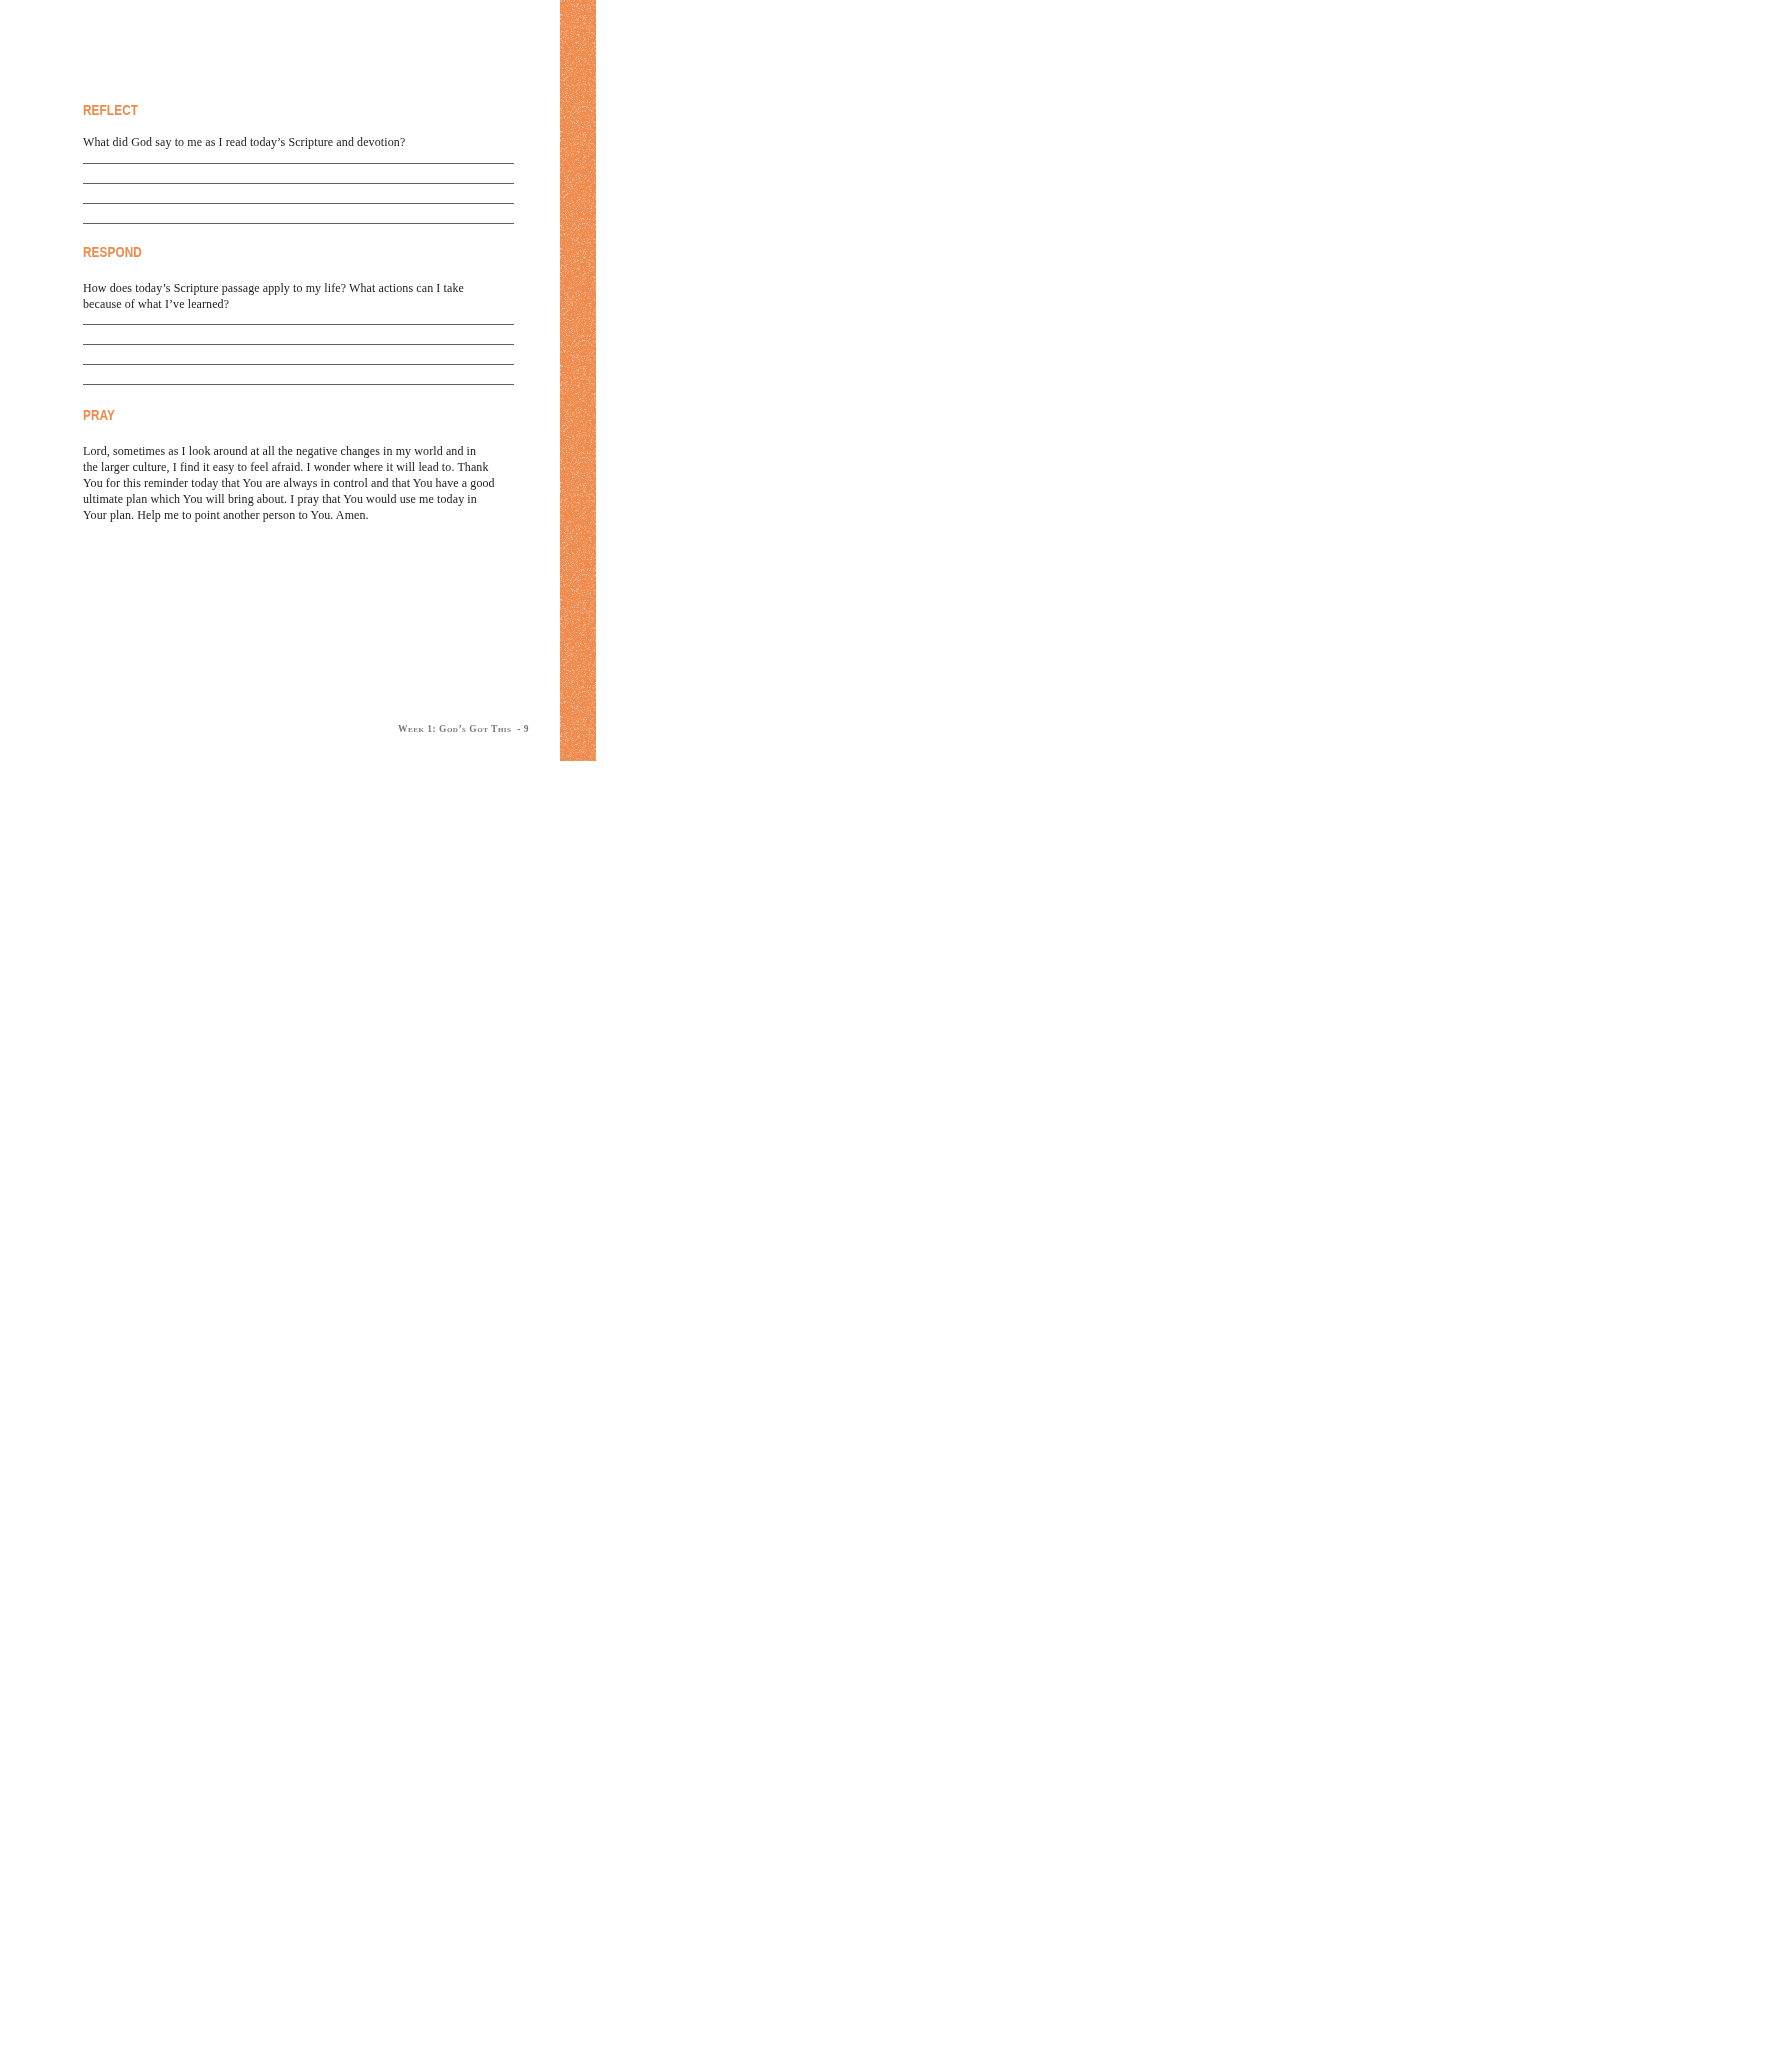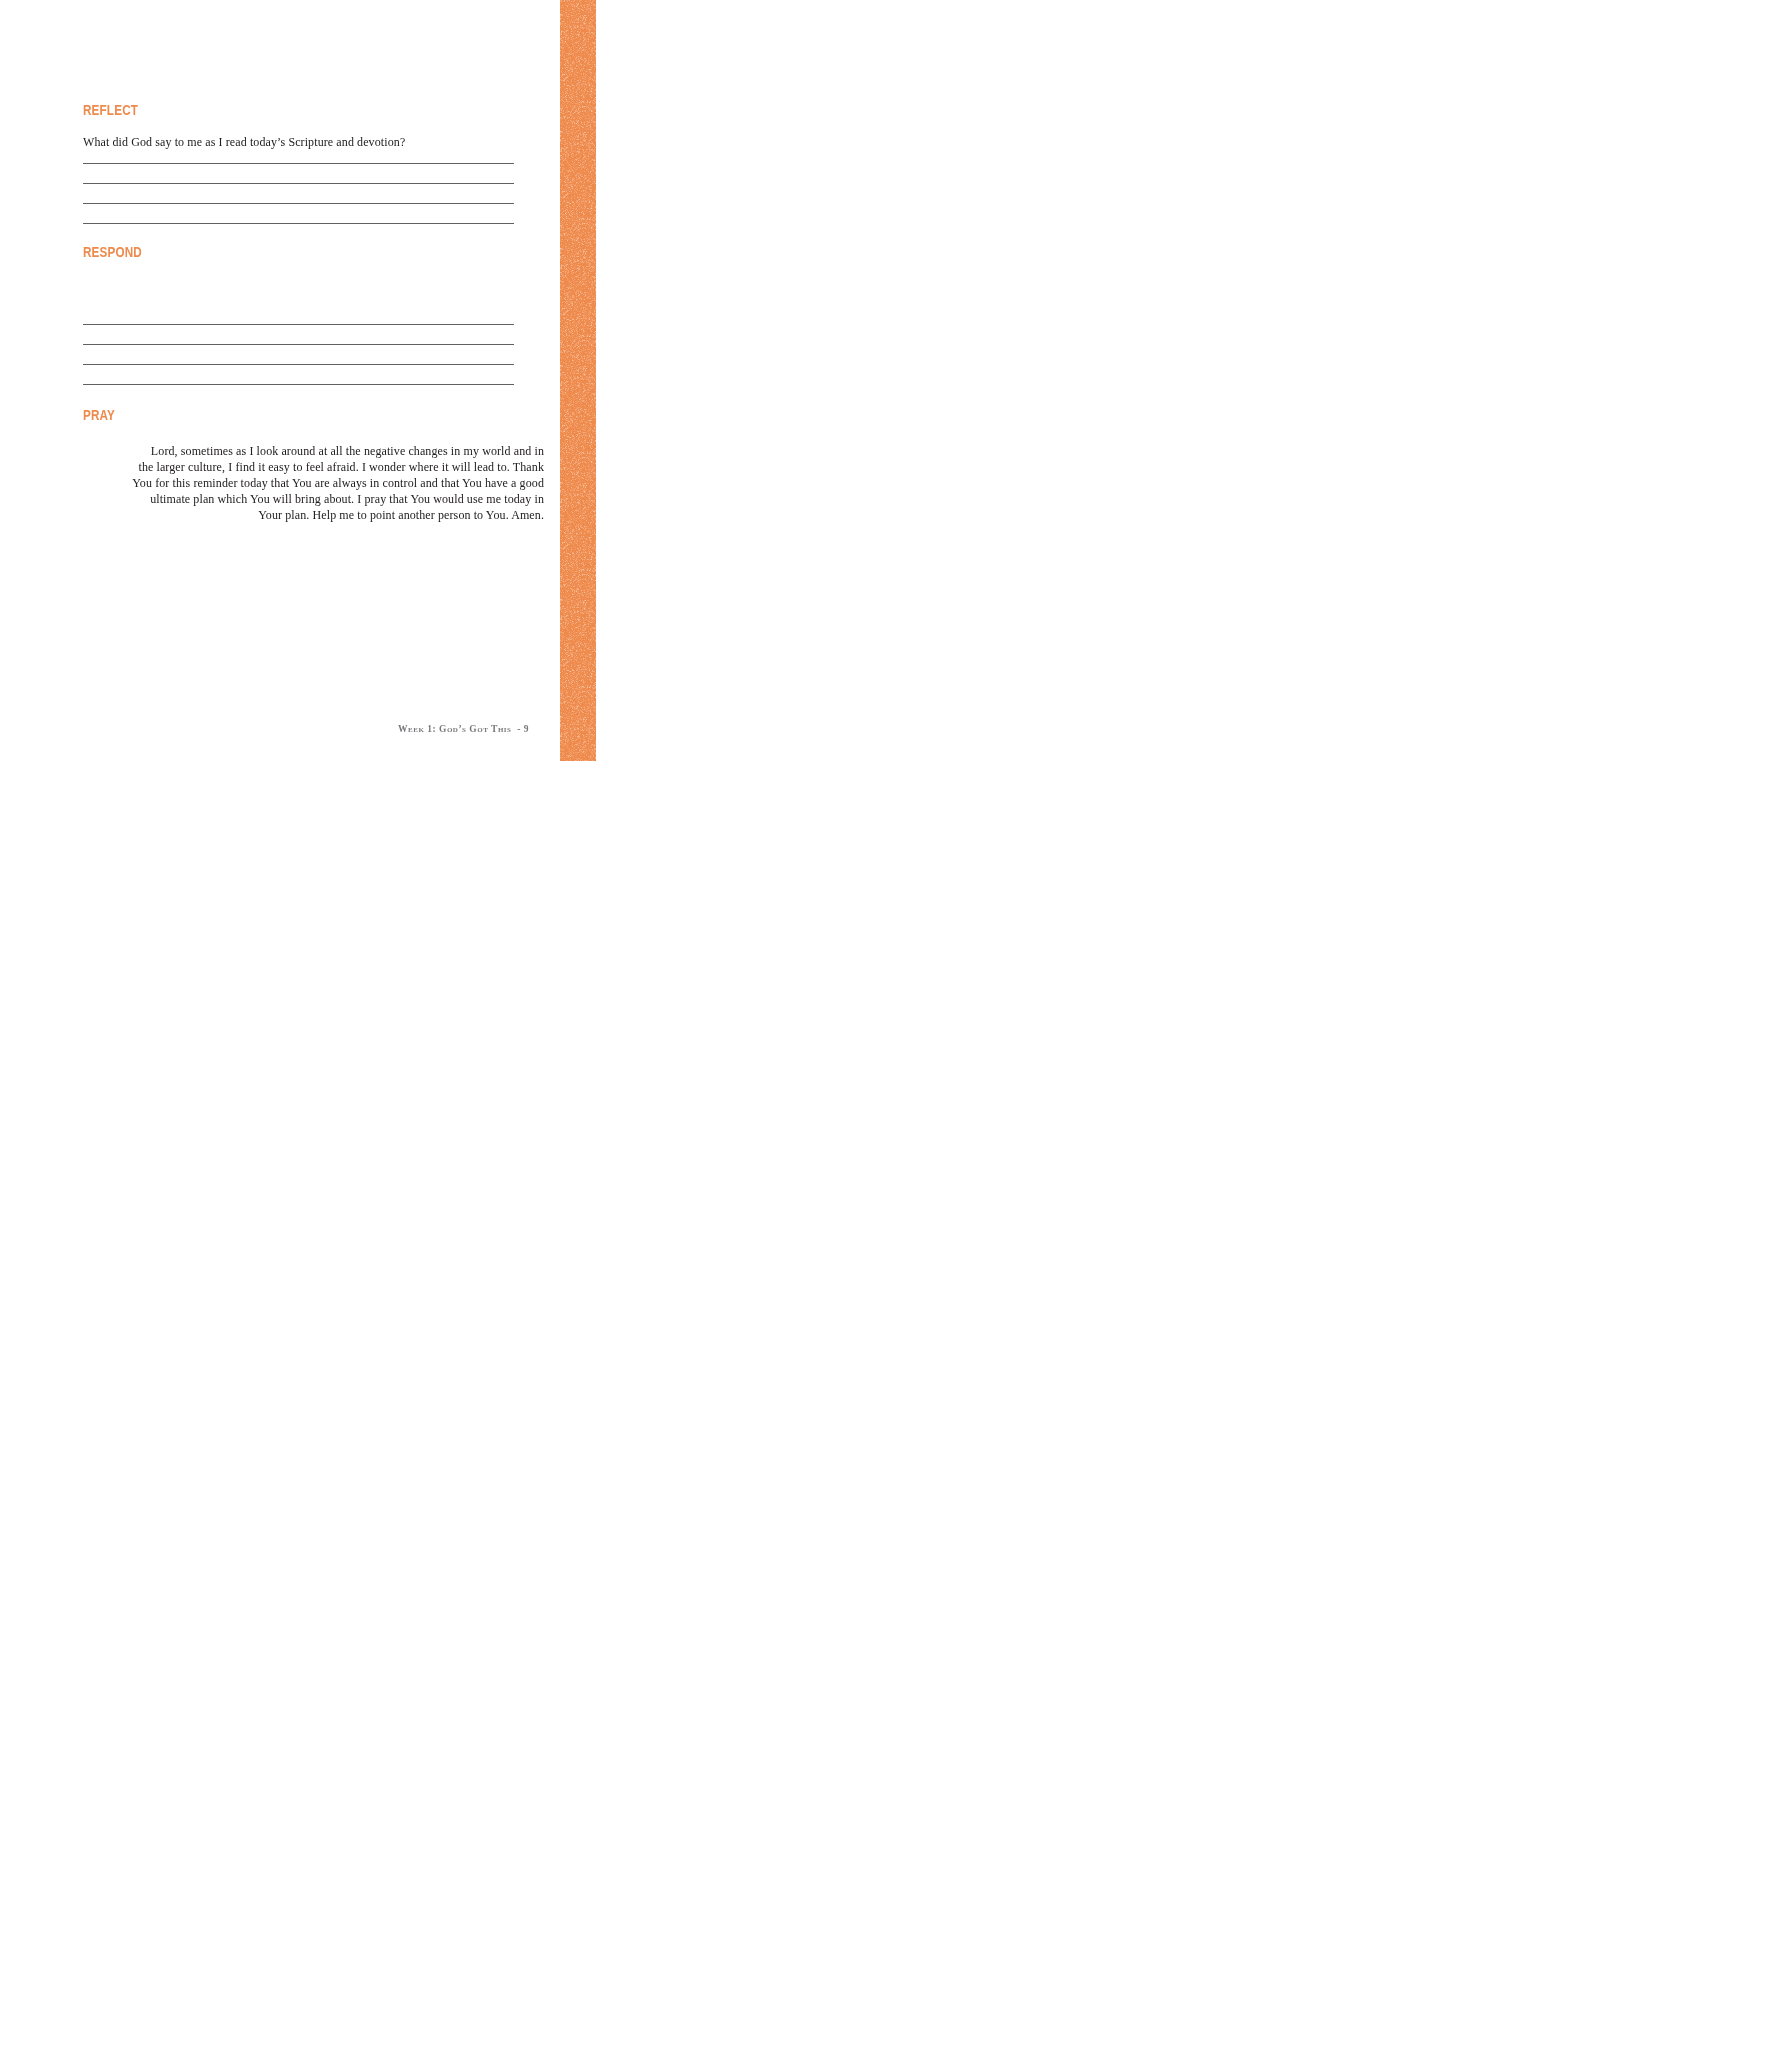--- a/index.html
+++ b/index.html
@@ -39,21 +39,21 @@
   #h-pray{top:407px;}
   .q{
     position:absolute;left:83px;width:461px;
     font-size:12px;line-height:16px;
     letter-spacing:0.1px;
     color:var(--ink);
     white-space:pre-line;
   }
   #q-reflect{top:134px;}
   #q-respond{top:280px;}
-  #prayer{top:443px;text-align:right;}
+  #prayer{top:443px;}
   .lines{position:absolute;left:83px;width:431px;height:62px;}
   #lines-reflect{top:163px;}
   #lines-respond{top:324px;}
   .wline{
     position:absolute;left:0;width:431px;height:0;
     border-top:0.6px solid var(--line);
     opacity:0.85;
   }
   .footer{
     position:absolute;left:83px;top:723px;width:446px;
@@ -78,20 +78,22 @@
 
   <div class="lines" id="lines-reflect">
       <div class="wline" style="top: 0px;"></div>
       <div class="wline" style="top: 20px;"></div>
       <div class="wline" style="top: 40px;"></div>
       <div class="wline" style="top: 60px;"></div>
     </div>
 
   <div class="h" id="h-respond">RESPOND</div>
 
+  <div class="q" id="q-respond">How does today’s Scripture passage apply to my life? What actions can I take
+because of what I’ve learned?</div>
 
   <div class="lines" id="lines-respond">
       <div class="wline" style="top: 0px;"></div>
       <div class="wline" style="top: 20px;"></div>
       <div class="wline" style="top: 40px;"></div>
       <div class="wline" style="top: 60px;"></div>
     </div>
 
   <div class="h" id="h-pray">PRAY</div>
 

